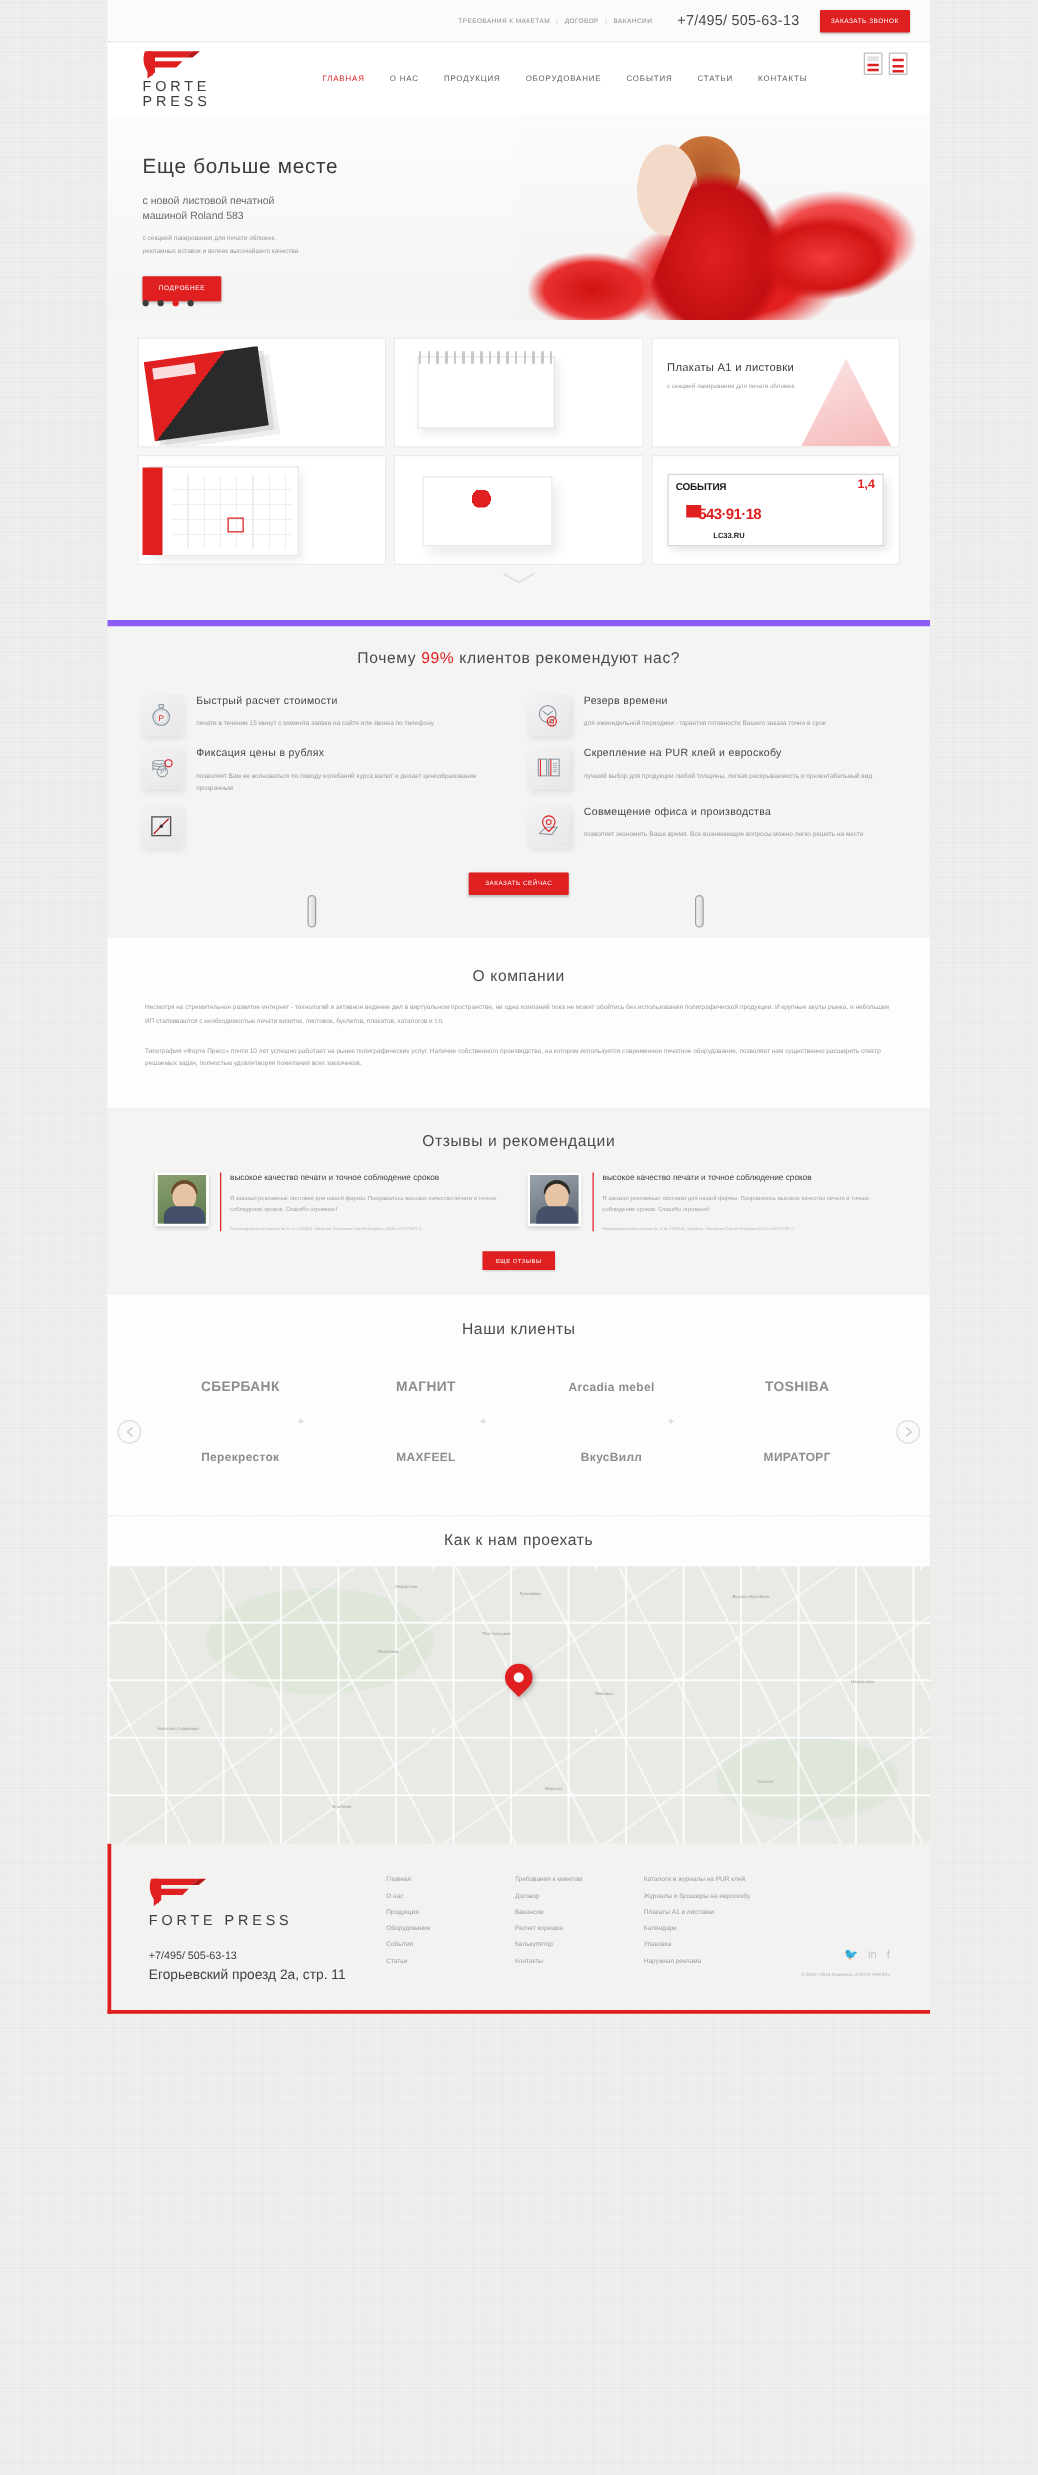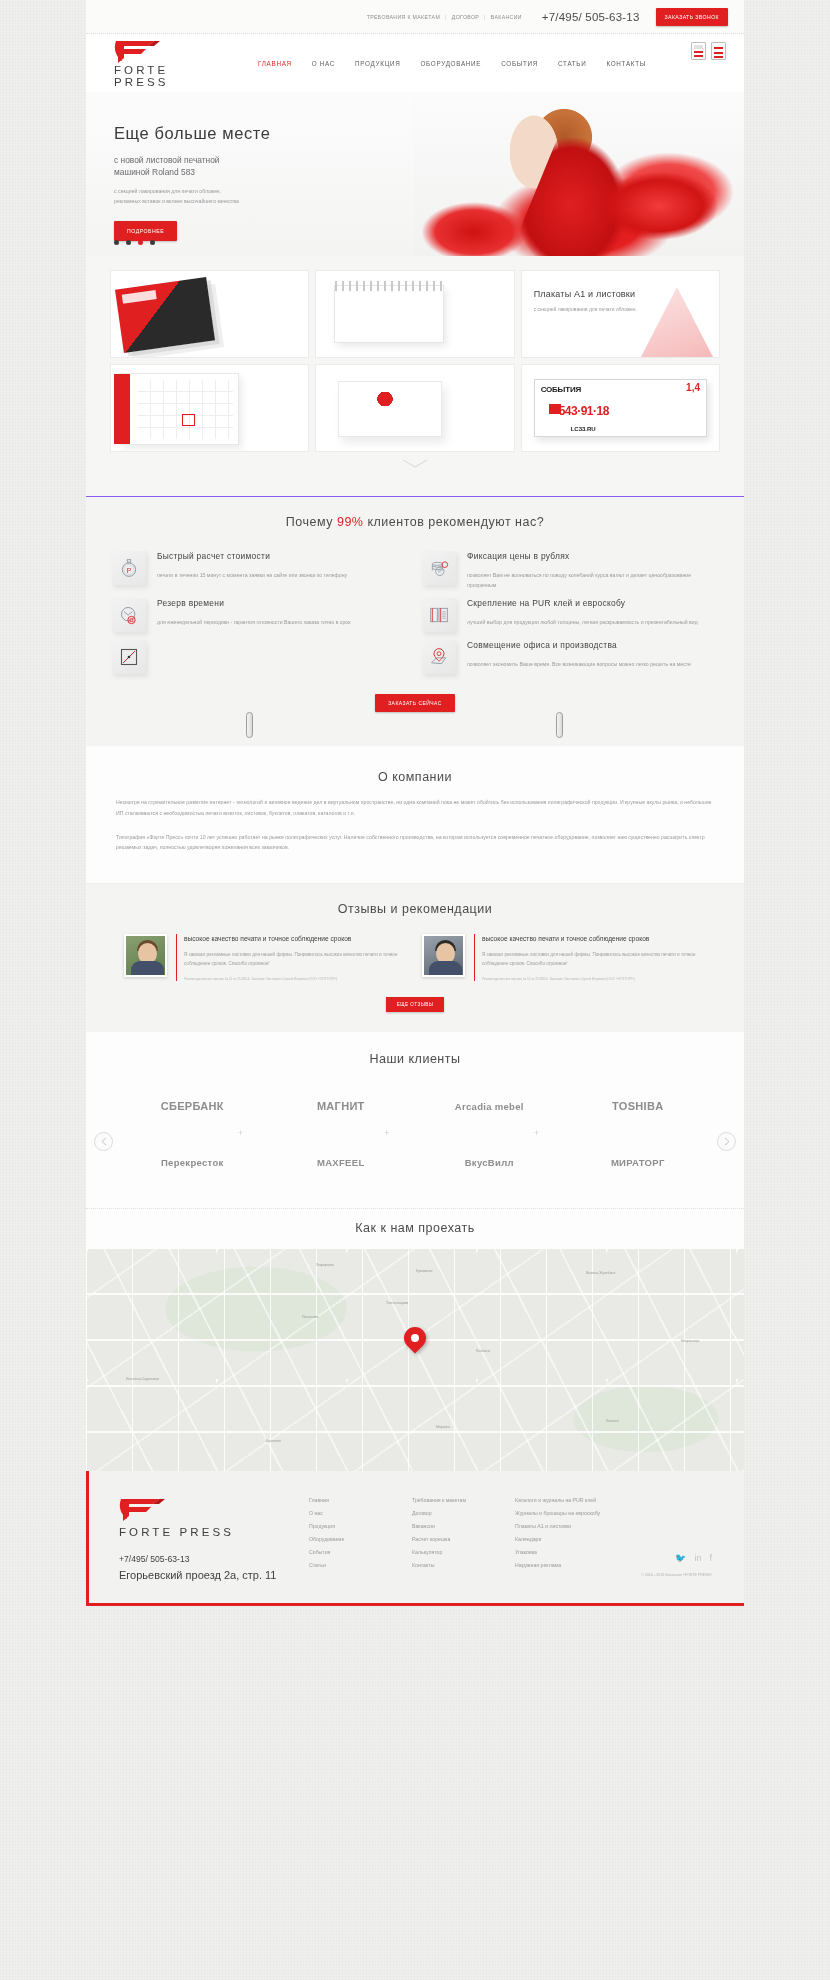--- a/index.html
+++ b/index.html
@@ -109,21 +109,21 @@
           border:1px solid #d8d8d8; box-shadow:3px 4px 7px rgba(0,0,0,.1);}
   .bill .t { position:absolute; left:6px; top:5px; font-size:8px; font-weight:bold; color:#1a1a1a; letter-spacing:-.2px;}
   .bill .big { position:absolute; right:6px; top:2px; font-size:10px; font-weight:bold; color:#e01f21;}
   .bill .num { position:absolute; left:24px; top:24px; font-size:12px; font-weight:bold; color:#e01f21; letter-spacing:-.5px;}
   .bill .url { position:absolute; left:36px; bottom:4px; font-size:6px; font-weight:bold; color:#1a1a1a;}
   .bill .tag { position:absolute; left:14px; top:24px; background:#e01f21; width:12px; height:10px;}
   .chev { text-align:center; padding:2px 0 6px; }
   .chev svg { opacity:.35; }
 
   
-  .why { background:#f4f4f3; padding:18px 0 8px; border-top:1px solid #8b5cf6;}
+  .why { background:#f4f4f3; padding:18px 0 8px; border-top:5px solid #8b5cf6;}
   .sec-title { text-align:center; font-size:12.5px; color:#4b4b4b; letter-spacing:.5px; font-weight:400;}
   .sec-title .hl { color:#e01f21; }
   .benefits { display:grid; grid-template-columns:1fr 1fr; gap:8px 14px; padding:22px 26px 6px;}
   .ben { display:flex; gap:11px; }
   .ben .ico { width:34px; height:34px; flex:0 0 34px; background:linear-gradient(145deg,#f3f3f3,#e7e7e7);
               box-shadow:2px 3px 5px rgba(0,0,0,.08); display:flex; align-items:center; justify-content:center;}
   .ben h5 { font-size:8.4px; color:#444; font-weight:400; letter-spacing:.3px; }
   .ben p { font-size:5.2px; color:#9b9b9b; margin-top:9px; line-height:1.95; }
   .order-btn { display:block; margin:14px auto 0; background:#e01f21; color:#fff; font-size:5px;
                letter-spacing:.45px; padding:6px 13px; border:0; border-radius:1px; cursor:pointer;
@@ -345,48 +345,48 @@
         </div>
         <div>
           <h5>Быстрый расчет стоимости</h5>
           <p>печати в течении 15 минут с момента заявки на сайте или звонка по телефону</p>
         </div>
       </div>
 
       <div class="ben">
         <div class="ico">
           <svg width="20" height="20" viewBox="0 0 24 24">
+              <circle cx="11" cy="11" r="8" fill="none" stroke="#8e9aa6" stroke-width="1.2"></circle>
+              <path d="M6 8 L11 12 L16 8" stroke="#8e9aa6" stroke-width="1.1" fill="none"></path>
+              <circle cx="15" cy="18" r="4.4" fill="none" stroke="#e01f21" stroke-width="1.1"></circle>
+              <rect x="13.3" y="16.6" width="3.4" height="3" fill="none" stroke="#e01f21" stroke-width=".8"></rect>
+            </svg>
+        </div>
+        <div>
+          <h5>Резерв времени</h5>
+          <p>для еженедельной периодики - гарантия готовности Вашего заказа точно в срок</p>
+        </div>
+      </div>
+
+      <div class="ben">
+        <div class="ico">
+          <svg width="20" height="20" viewBox="0 0 24 24">
               <g stroke="#8e9aa6" stroke-width="1" fill="none">
                 <ellipse cx="10" cy="7" rx="6" ry="1.8"></ellipse>
                 <path d="M4 7v8M16 7v8"></path>
                 <path d="M4 10q6 2 12 0M4 13q6 2 12 0"></path>
               </g>
               <circle cx="13" cy="16" r="5" fill="none" stroke="#8e9aa6" stroke-width="1"></circle>
               <text x="13" y="18.5" font-size="6" fill="#8e9aa6" text-anchor="middle" font-family="Liberation Sans">Р</text>
               <circle cx="19" cy="8" r="3.4" fill="none" stroke="#e01f21" stroke-width="1"></circle>
             </svg>
         </div>
         <div>
           <h5>Фиксация цены в рублях</h5>
           <p>позволяет Вам не волноваться по поводу колебаний курса валют и делает ценообразование прозрачным</p>
-        </div>
-      </div>
-
-      <div class="ben">
-        <div class="ico">
-          <svg width="20" height="20" viewBox="0 0 24 24">
-              <circle cx="11" cy="11" r="8" fill="none" stroke="#8e9aa6" stroke-width="1.2"></circle>
-              <path d="M6 8 L11 12 L16 8" stroke="#8e9aa6" stroke-width="1.1" fill="none"></path>
-              <circle cx="15" cy="18" r="4.4" fill="none" stroke="#e01f21" stroke-width="1.1"></circle>
-              <rect x="13.3" y="16.6" width="3.4" height="3" fill="none" stroke="#e01f21" stroke-width=".8"></rect>
-            </svg>
-        </div>
-        <div>
-          <h5>Резерв времени</h5>
-          <p>для еженедельной периодики - гарантия готовности Вашего заказа точно в срок</p>
         </div>
       </div>
 
       <div class="ben">
         <div class="ico">
           <svg width="20" height="20" viewBox="0 0 24 24">
               <rect x="2" y="4" width="8" height="16" fill="none" stroke="#8e9aa6" stroke-width="1.1"></rect>
               <rect x="12" y="4" width="10" height="16" fill="none" stroke="#8e9aa6" stroke-width="1.1"></rect>
               <path d="M4 4v16M14 4v16" stroke="#e01f21" stroke-width="1"></path>
               <g stroke="#8e9aa6" stroke-width=".7">

